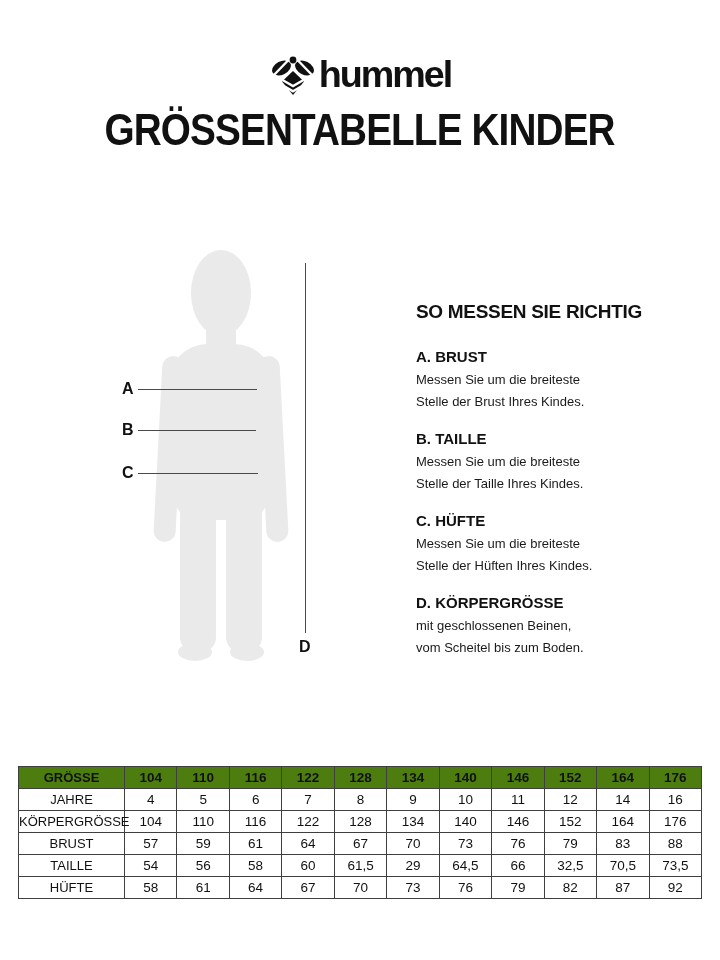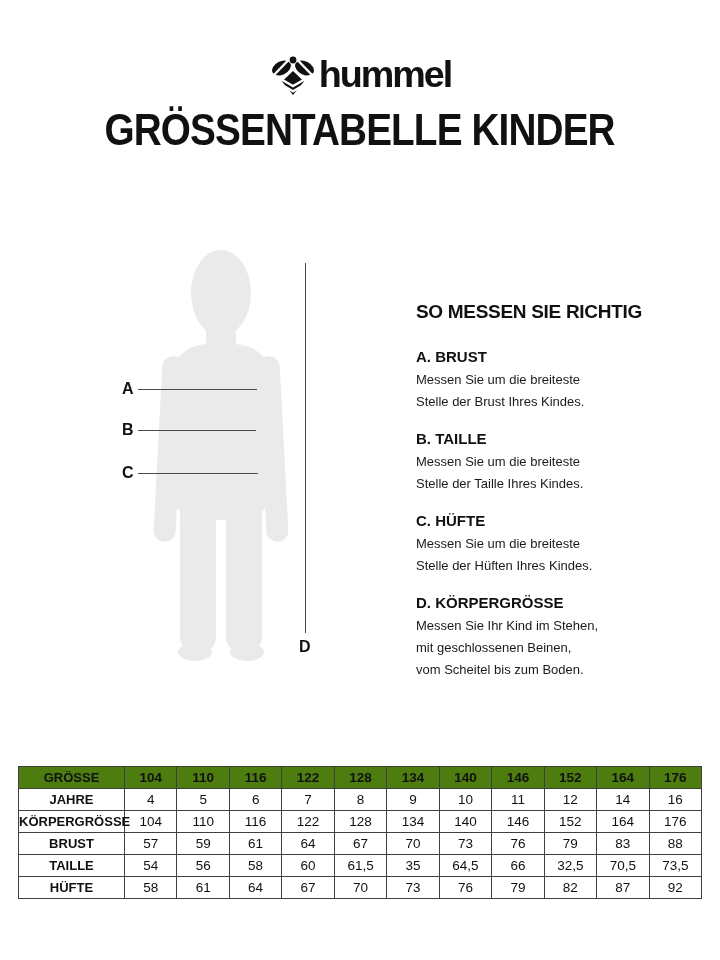--- a/index.html
+++ b/index.html
@@ -34,21 +34,21 @@
   .section-line{font-size:13px;line-height:22px;color:#1a1a1a;white-space:nowrap;}
   
   .size-table{
     position:absolute;left:18px;top:766px;width:684px;
     border-collapse:collapse;table-layout:fixed;
   }
   .size-table td{
     border:1px solid #3f3f3f;text-align:center;vertical-align:middle;
     height:21px;font-size:13.5px;padding:0;color:#111;
   }
-  .size-table td.lbl{font-weight:700;font-size:13px;}
+  .size-table td.lbl{font-weight:400;font-size:13px;}
   .size-table tr.hdr td{background:#4d7c0f;font-weight:700;}
 </style>
 </head>
 <body>
 
 <div class="page">
 
   <div class="logo">
     <span>
       <svg viewBox="0 0 44 40" width="44" height="40" aria-hidden="true">
@@ -112,21 +112,20 @@
           <div class="section-line">Messen Sie um die breiteste</div>
           <div class="section-line">Stelle der Taille Ihres Kindes.</div>
         </div>
         <div class="section">
           <div class="section-title">C. HÜFTE</div>
           <div class="section-line">Messen Sie um die breiteste</div>
           <div class="section-line">Stelle der Hüften Ihres Kindes.</div>
         </div>
         <div class="section">
           <div class="section-title">D. KÖRPERGRÖSSE</div>
-          <div class="section-line">Messen Sie Ihr Kind im Stehen,</div>
           <div class="section-line">mit geschlossenen Beinen,</div>
           <div class="section-line">vom Scheitel bis zum Boden.</div>
         </div>
       </div>
   </div>
 
   <table class="size-table">
     <colgroup>
       <col style="width:106px">
       <col>
@@ -198,21 +197,21 @@
           <td>83</td>
           <td>88</td>
         </tr>
         <tr>
           <td class="lbl">TAILLE</td>
           <td>54</td>
           <td>56</td>
           <td>58</td>
           <td>60</td>
           <td>61,5</td>
-          <td>35</td>
+          <td>29</td>
           <td>64,5</td>
           <td>66</td>
           <td>32,5</td>
           <td>70,5</td>
           <td>73,5</td>
         </tr>
         <tr>
           <td class="lbl">HÜFTE</td>
           <td>58</td>
           <td>61</td>

